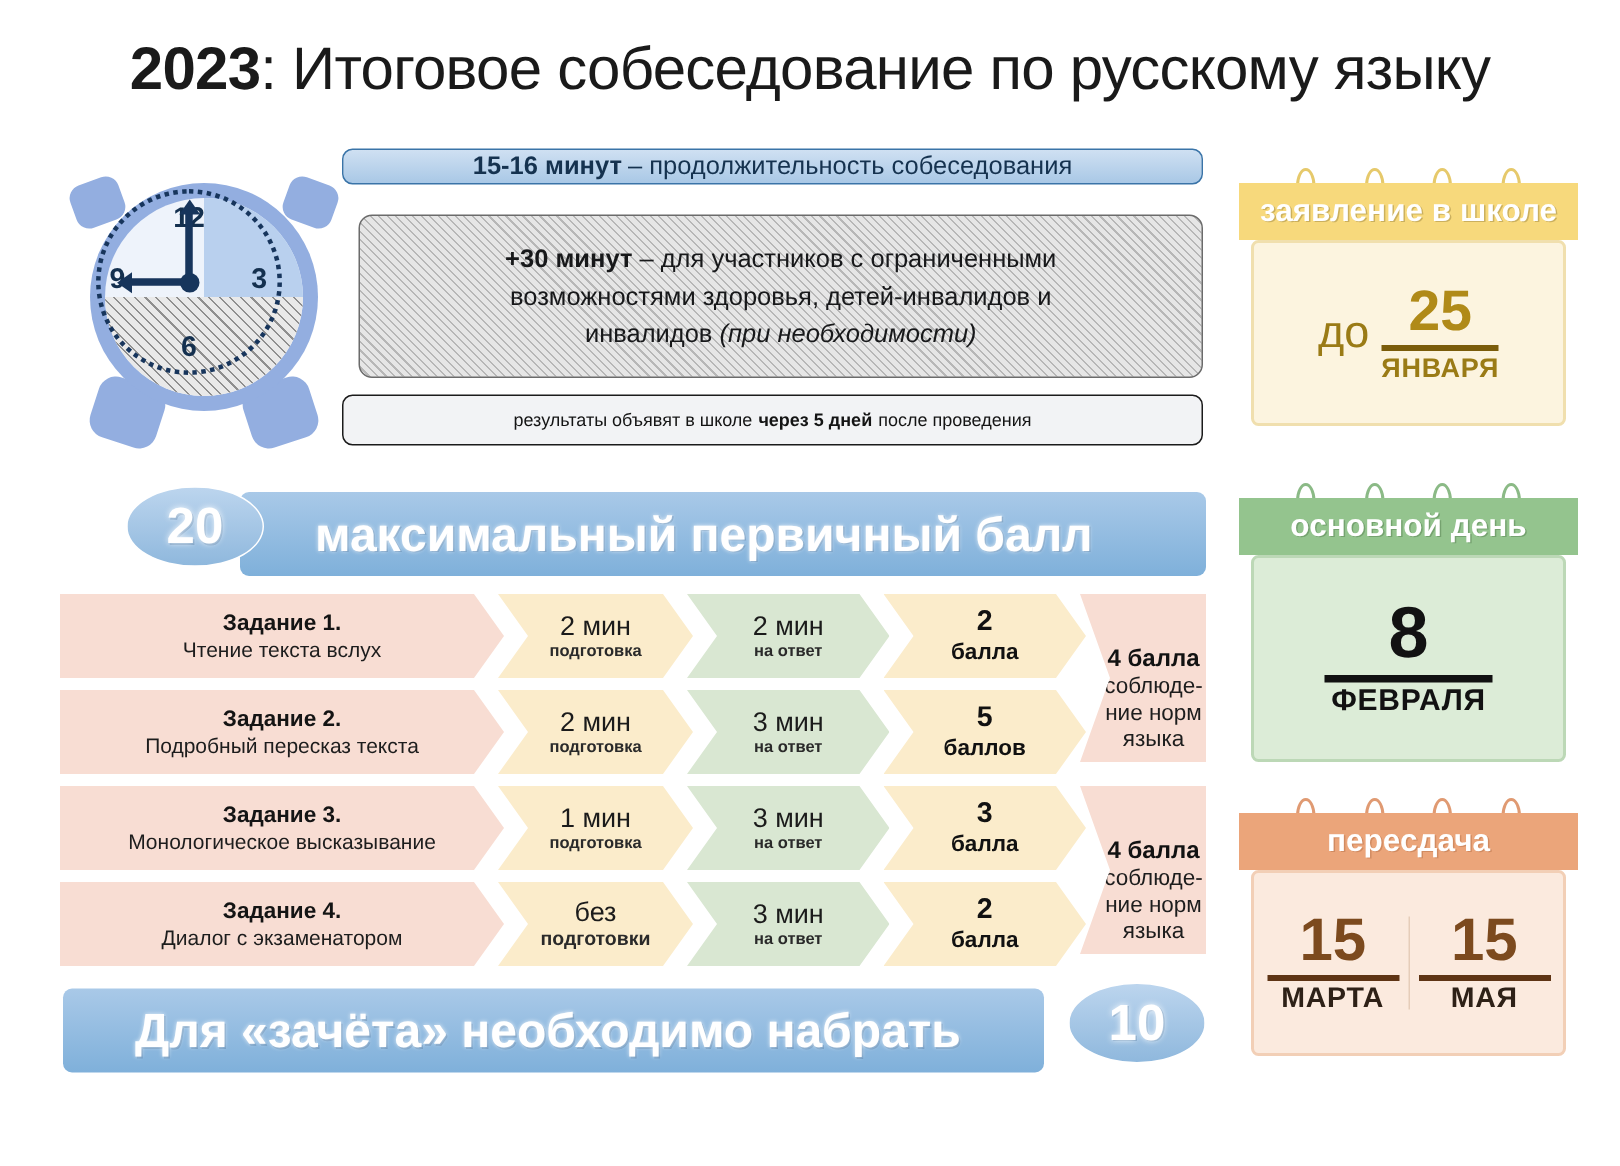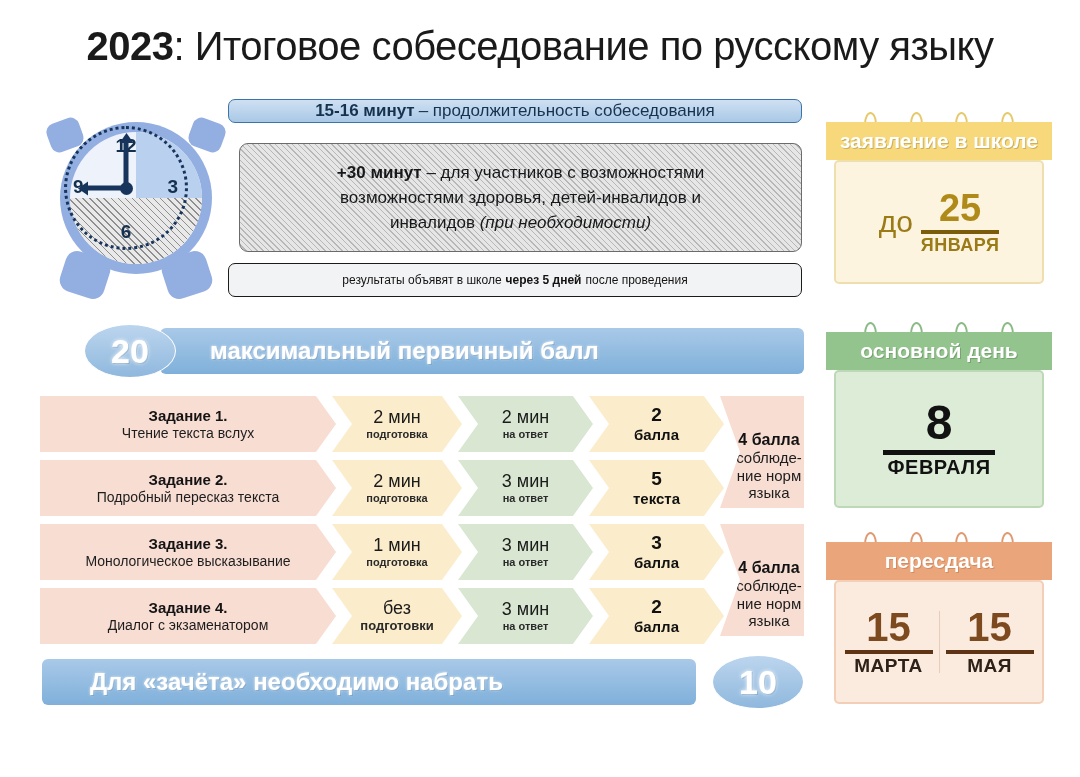--- a/index.html
+++ b/index.html
@@ -128,25 +128,25 @@
     display: flex; align-items: center; justify-content: center;
     font-size: 12px; color: #141414;
   }
   #box-results b { font-weight: bold; margin: 0 4px; }
 
   
   .score-banner { position: absolute; height: 54px; }
   #banner-max  { left: 42px;  top: 324px; width: 762px; }
   #banner-pass { left: 42px;  top: 655px; width: 762px; }
   .banner-bar {
-    position: absolute; top: 4px; height: 46px;
+    position: absolute; top: 4px; height: 56px;
     background: linear-gradient(#a9c9e8, #7fb0da);
     border-radius: 6px;
     display: flex; align-items: center;
-    color: #ffffff; font-weight: bold; font-size: 24px;
+    color: #ffffff; font-weight: bold; font-size: 32px;
     text-shadow: 0 0 3px rgba(255,255,255,.75), 1px 1px 0 rgba(90,130,170,.55);
   }
   #banner-max .banner-bar {
     left: 118px; right: 0; padding-left: 50px;
   }
   #banner-pass .banner-bar {
     left: 0; right: 108px; padding-left: 48px;
   }
   .badge-circle {
     position: absolute; top: 0; width: 92px; height: 54px;
@@ -305,21 +305,21 @@
 </div>
 
 <div id="box-duration">
   <b>15-16 минут</b>
   <span>– продолжительность собеседования</span>
 </div>
 
 <div id="box-extra">
   <div class="l1">
     <b>+30 минут</b>
-    <span>– для участников с возможностями</span>
+    <span>– для участников с ограниченными</span>
   </div>
   <div class="l2">возможностями здоровья, детей-инвалидов и</div>
   <div class="l3">
     <span>инвалидов</span>
     <i>(при необходимости)</i>
   </div>
 </div>
 
 <div id="box-results">
   <span>результаты объявят в школе</span>
@@ -359,21 +359,21 @@
       <div class="cell c-prep">
         <span class="m-big">2 мин</span>
         <span class="m-sub">подготовка</span>
       </div>
       <div class="cell c-ans">
         <span class="m-big">3 мин</span>
         <span class="m-sub">на ответ</span>
       </div>
       <div class="cell c-score">
         <span class="s-num">5</span>
-        <span class="s-word">текста</span>
+        <span class="s-word">баллов</span>
       </div>
     </div>
     <div class="task-row" style="top: 128px;">
       <div class="cell c-task">
         <span class="t-big">Задание 3.</span>
         <span class="t-sub">Монологическое высказывание</span>
       </div>
       <div class="cell c-prep">
         <span class="m-big">1 мин</span>
         <span class="m-sub">подготовка</span>

